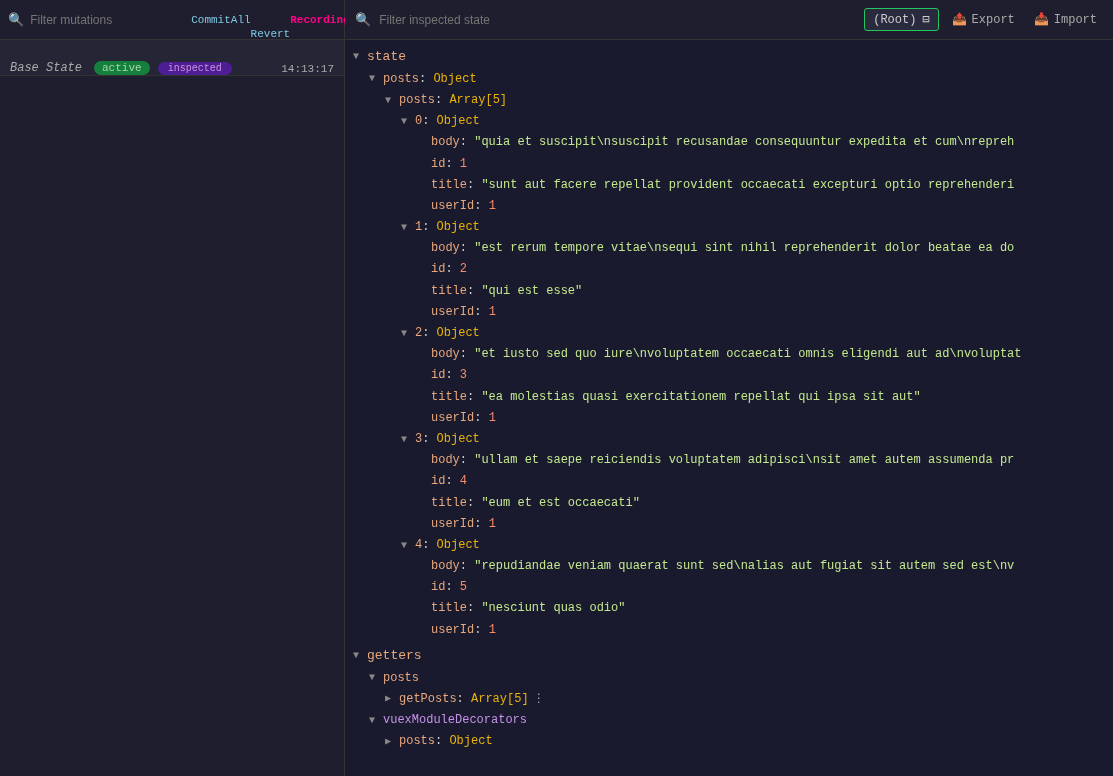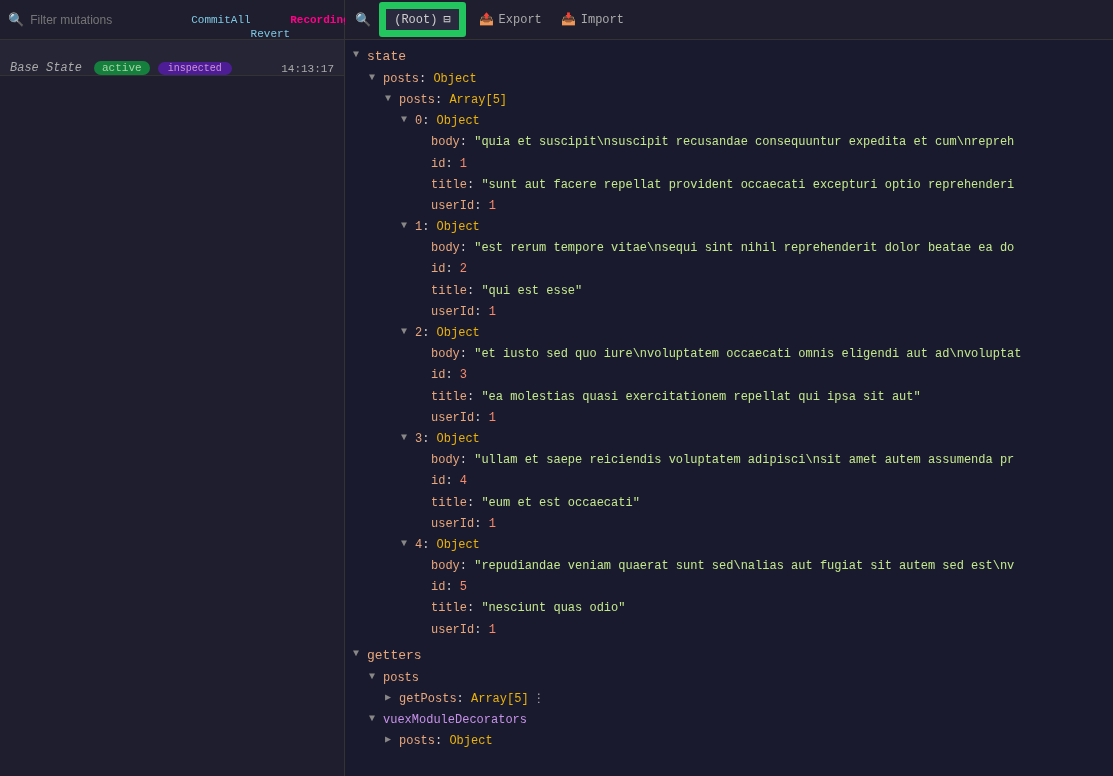--- a/index.html
+++ b/index.html
@@ -129,21 +129,21 @@
       background: transparent;
       border: none;
       outline: none;
       color: #888;
       font-size: 12px;
       flex: 1;
     }
 
     .root-selector {
       background: #2a2a3e;
-      border: 7px solid #22c55e;
+      border: 1px solid #22c55e;
       border-radius: 3px;
       color: #ccc;
       padding: 3px 8px;
       font-size: 12px;
       cursor: pointer;
       display: flex;
       align-items: center;
       gap: 6px;
     }
 
@@ -159,21 +159,21 @@
 
     .tree-container {
       flex: 1;
       overflow-y: auto;
       padding: 6px 0;
     }
 
     
     .tree-item {
       display: flex;
-      align-items: flex-start;
+      align-items: center;
       padding: 1px 0 1px 0;
       line-height: 1.6;
       white-space: nowrap;
     }
 
     .indent-0 { padding-left: 8px; }
     .indent-1 { padding-left: 24px; }
     .indent-2 { padding-left: 40px; }
     .indent-3 { padding-left: 56px; }
     .indent-4 { padding-left: 72px; }
@@ -219,20 +219,21 @@
     <span class="base-state-label">Base State</span>
     <span class="badge-active">active</span>
     <span class="badge-inspected">inspected</span>
     <span class="timestamp">14:13:17</span>
   </div>
 </div>
 
 <div class="right-panel">
   <div class="right-toolbar">
     <span class="search-icon-sm">🔍</span>
+    <input class="filter-state-input" type="text" placeholder="Filter inspected state" style="">
     <div class="root-selector">
       <span>(Root)</span>
       <span>⊟</span>
     </div>
     <div class="export-btn">
       <span>📤</span>
       <span>Export</span>
     </div>
     <div class="import-btn">
       <span>📥</span>

